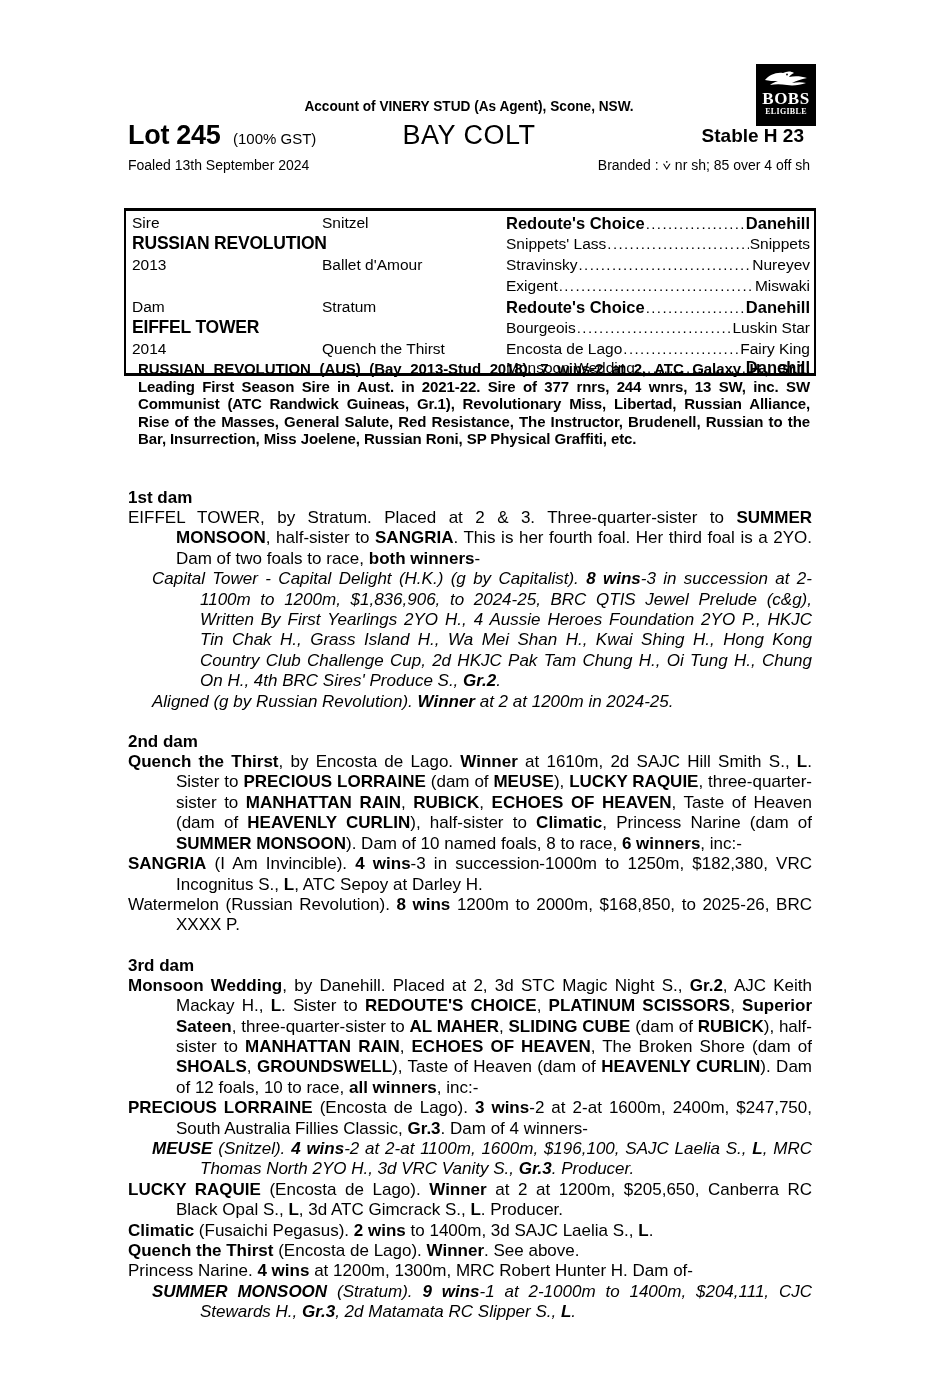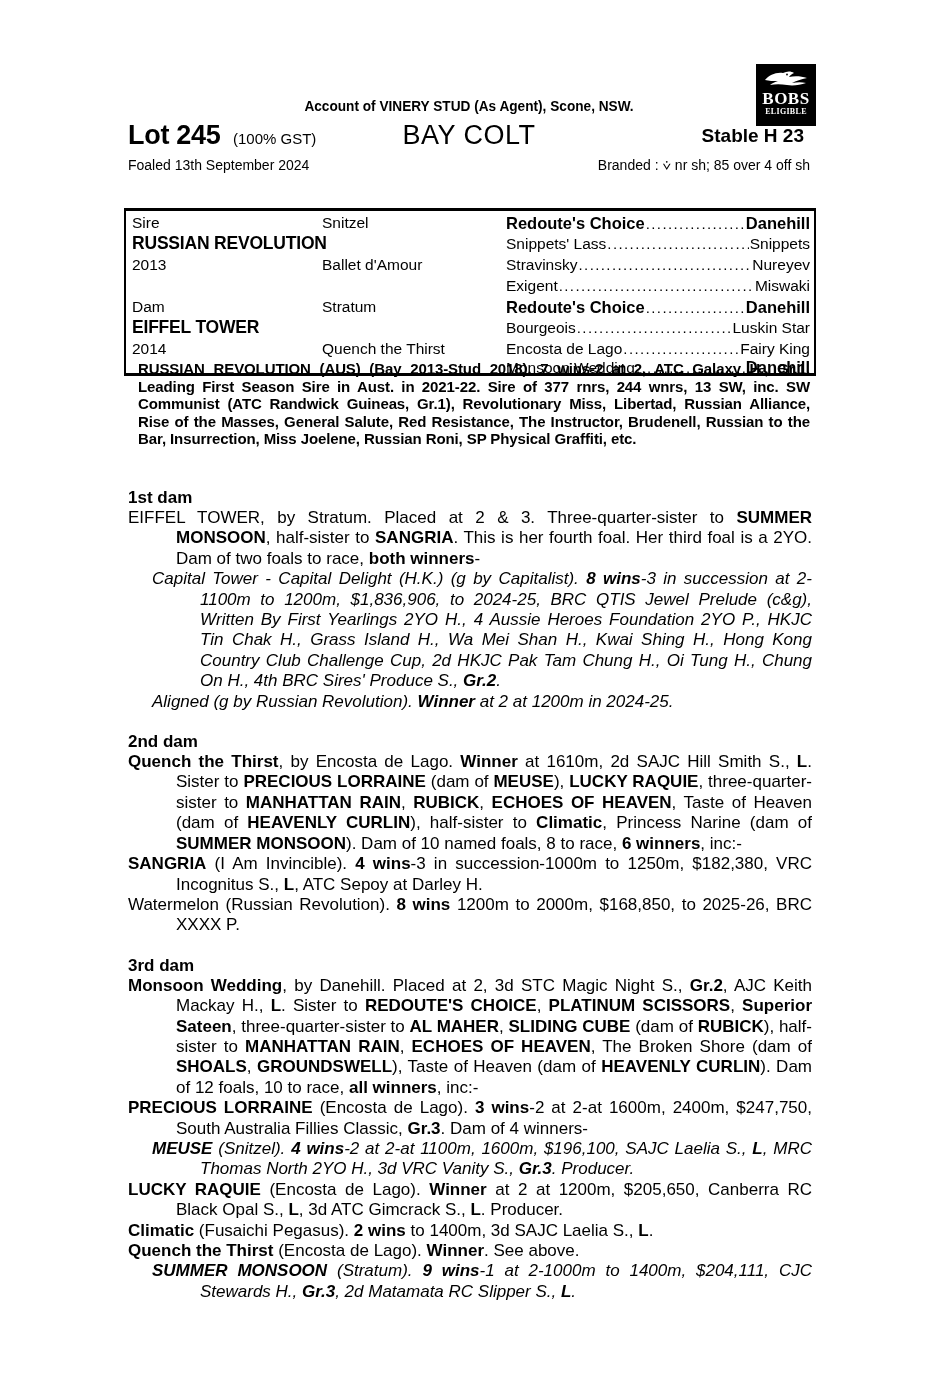--- a/index.html
+++ b/index.html
@@ -310,16 +310,17 @@
     <div class="spacer"></div>
 
     <div class="dam-head">3rd dam</div>
     <p class="e"><b class="hang">Monsoon Wedding</b><span>, by Danehill. Placed at 2, 3d STC Magic Night S., </span><b>Gr.2</b><span>, AJC Keith Mackay H., </span><b>L</b><span>. Sister to </span><b>REDOUTE'S CHOICE</b><span>, </span><b>PLATINUM SCISSORS</b><span>, </span><b>Superior Sateen</b><span>, three-quarter-sister to </span><b>AL MAHER</b><span>, </span><b>SLIDING CUBE</b><span> (dam of </span><b>RUBICK</b><span>), half-sister to </span><b>MANHATTAN RAIN</b><span>, </span><b>ECHOES OF HEAVEN</b><span>, The Broken Shore (dam of </span><b>SHOALS</b><span>, </span><b>GROUNDSWELL</b><span>), Taste of Heaven (dam of </span><b>HEAVENLY CURLIN</b><span>). Dam of 12 foals, 10 to race, </span><b>all winners</b><span>, inc:-</span></p>
 
     <p class="e"><b class="hang">PRECIOUS LORRAINE</b><span> (Encosta de Lago). </span><b>3 wins</b><span>-2 at 2-at 1600m, 2400m, $247,750, South Australia Fillies Classic, </span><b>Gr.3</b><span>. Dam of 4 winners-</span></p>
     <p class="e2"><b class="hang">MEUSE</b><span> (Snitzel). </span><b>4 wins</b><span>-2 at 2-at 1100m, 1600m, $196,100, SAJC Laelia S., </span><b>L</b><span>, MRC Thomas North 2YO H., 3d VRC Vanity S., </span><b>Gr.3</b><span>. Producer.</span></p>
     <p class="e"><b class="hang">LUCKY RAQUIE</b><span> (Encosta de Lago). </span><b>Winner</b><span> at 2 at 1200m, $205,650, Canberra RC Black Opal S., </span><b>L</b><span>, 3d ATC Gimcrack S., </span><b>L</b><span>. Producer.</span></p>
     <p class="e nojust"><b class="hang">Climatic</b><span> (Fusaichi Pegasus). </span><b>2 wins</b><span> to 1400m, 3d SAJC Laelia S., </span><b>L</b><span>.</span></p>
     <p class="e nojust"><b class="hang">Quench the Thirst</b><span> (Encosta de Lago). </span><b>Winner</b><span>. See above.</span></p>
+    <p class="e nojust"><span class="hang">Princess Narine. </span><b>4 wins</b><span> at 1200m, 1300m, MRC Robert Hunter H. Dam of-</span></p>
     <p class="e2"><b class="hang">SUMMER MONSOON</b><span> (Stratum). </span><b>9 wins</b><span>-1 at 2-1000m to 1400m, $204,111, CJC Stewards H., </span><b>Gr.3</b><span>, 2d Matamata RC Slipper S., </span><b>L</b><span>.</span></p>
 
   </div>
 </div>
 
 </body></html>

